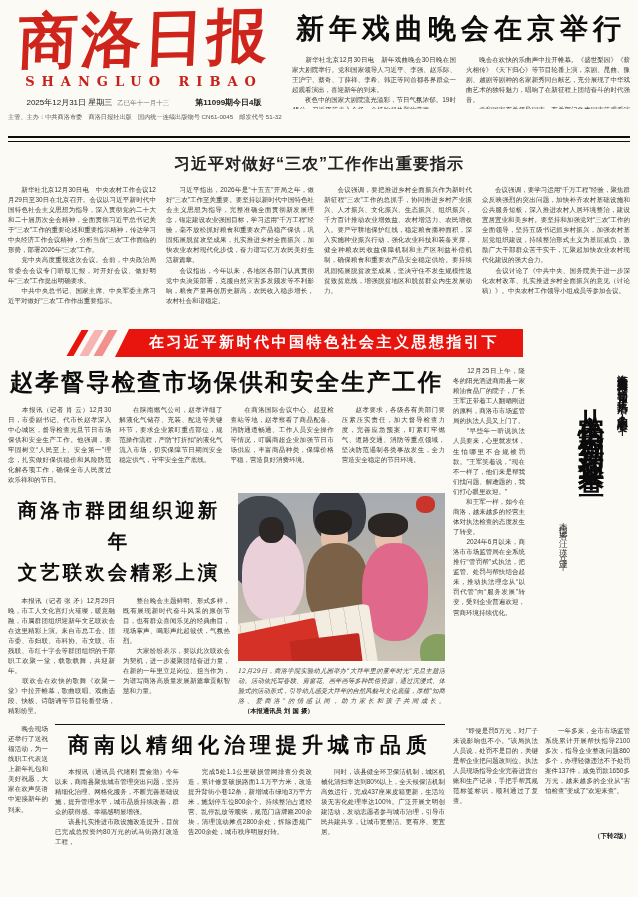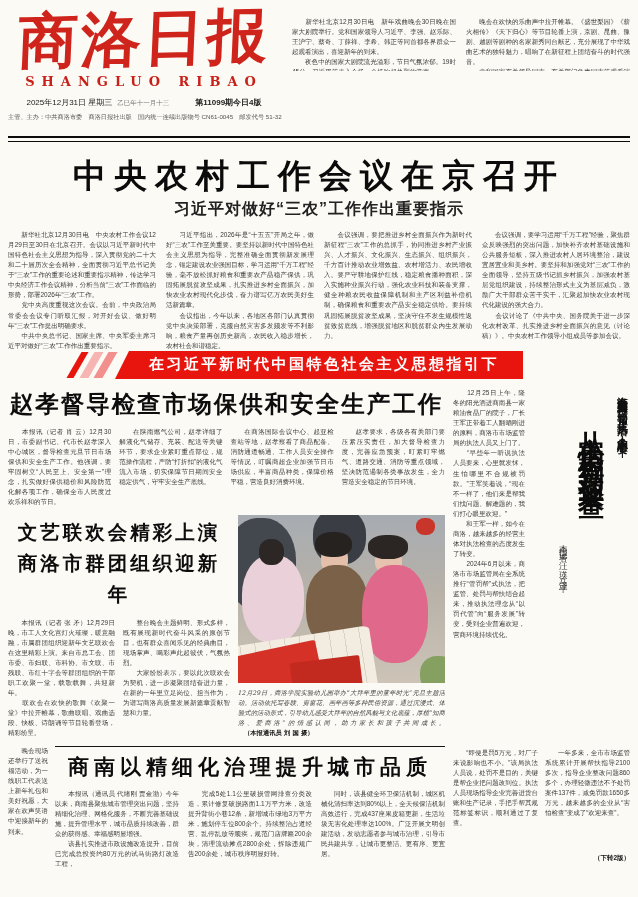--- a/index.html
+++ b/index.html
@@ -62,21 +62,21 @@
   .lead { padding-top: 12px; }
   .lead-headline {
     font-size: 33px; font-weight: bold; color: #0b0b0b;
     letter-spacing: 8px; text-align: center; white-space: nowrap;
   }
   .lead-subhead { font-size: 16px; font-weight: bold; text-align: center; letter-spacing: 1px; }
   .lead-cols { margin-top: 10px; gap: 10px; }
   .lead-cols > div { flex: 1; height: 120px; }
 
   
-  .banner-row { margin-top: 1px; display: flex; justify-content: center; align-items: flex-end; }
+  .banner-row { margin-top: 24px; display: flex; justify-content: center; align-items: flex-end; }
   .banner {
     position: relative; background: #e8150f; color: #fff;
     font-size: 15px; font-weight: bold; letter-spacing: 2.5px;
     padding: 4px 24px 5px 34px; white-space: nowrap;
     clip-path: polygon(14px 0, 100% 0, 100% 100%, 0 100%);
   }
   .banner-wrap { position: relative; }
   .stripe { position: absolute; top: 1px; bottom: 1px; width: 9px; transform: skewX(-30deg); }
   .stripe.s1 { left: -14px; background: #f2908e; }
   .stripe.s2 { left: -28px; background: #f6b5b3; }
@@ -153,33 +153,33 @@
     <div class="masthead">
       <div class="masthead-title">商洛日报</div>
       <div class="masthead-latin">SHANGLUO RIBAO</div>
       <div class="dateline">
         <span>2025年12月31日 星期三</span><span class="lunar">乙巳年十一月十三</span><span class="issue">第11099期</span><span class="pages">今日4版</span>
       </div>
       <div class="publine">主管、主办：中共商洛市委　商洛日报社出版　国内统一连续出版物号 CN61-0045　邮发代号 51-32</div>
     </div>
 
     <div class="top-story">
+      <div class="top-headline">新年戏曲晚会在京举行</div>
       <div class="cols top-cols">
         <div class="col-text">　　新华社北京12月30日电　新年戏曲晚会30日晚在国家大剧院举行。党和国家领导人习近平、李强、赵乐际、王沪宁、蔡奇、丁薛祥、李希、韩正等同首都各界群众一起观看演出，喜迎新年的到来。
 　　夜色中的国家大剧院流光溢彩，节日气氛浓郁。19时45分，习近平等步入会场，全场响起热烈的掌声。</div>
         <div class="col-text">　　晚会在欢快的乐曲声中拉开帷幕。《盛世梨园》《薪火相传》《天下归心》等节目轮番上演，京剧、昆曲、豫剧、越剧等剧种的名家新秀同台献艺，充分展现了中华戏曲艺术的独特魅力，唱响了在新征程上团结奋斗的时代强音。
 　　党和国家有关领导同志，有关部门负责同志等观看演出。</div>
       </div>
     </div>
   </div>
 
   <div class="double-rule"></div>
 
   <div class="lead">
-    <div class="lead-headline">中央农村工作会议在京召开</div>
     <div class="lead-subhead">习近平对做好“三农”工作作出重要指示</div>
     <div class="cols lead-cols">
       <div class="col-text">　　新华社北京12月30日电　中央农村工作会议12月29日至30日在北京召开。会议以习近平新时代中国特色社会主义思想为指导，深入贯彻党的二十大和二十届历次全会精神，全面贯彻习近平总书记关于“三农”工作的重要论述和重要指示精神，传达学习中央经济工作会议精神，分析当前“三农”工作面临的形势，部署2026年“三农”工作。
 　　党中央高度重视这次会议。会前，中央政治局常委会会议专门听取汇报，对开好会议、做好明年“三农”工作提出明确要求。
 　　中共中央总书记、国家主席、中央军委主席习近平对做好“三农”工作作出重要指示。</div>
       <div class="col-text">　　习近平指出，2026年是“十五五”开局之年，做好“三农”工作至关重要。要坚持以新时代中国特色社会主义思想为指导，完整准确全面贯彻新发展理念，锚定建设农业强国目标，学习运用“千万工程”经验，毫不放松抓好粮食和重要农产品稳产保供，巩固拓展脱贫攻坚成果，扎实推进乡村全面振兴，加快农业农村现代化步伐，奋力谱写亿万农民美好生活新篇章。
 　　会议指出，今年以来，各地区各部门认真贯彻党中央决策部署，克服自然灾害多发频发等不利影响，粮食产量再创历史新高，农民收入稳步增长，农村社会和谐稳定。</div>
       <div class="col-text">　　会议强调，要把推进乡村全面振兴作为新时代新征程“三农”工作的总抓手，协同推进乡村产业振兴、人才振兴、文化振兴、生态振兴、组织振兴，千方百计推动农业增效益、农村增活力、农民增收入。要严守耕地保护红线，稳定粮食播种面积，深入实施种业振兴行动，强化农业科技和装备支撑，健全种粮农民收益保障机制和主产区利益补偿机制，确保粮食和重要农产品安全稳定供给。要持续巩固拓展脱贫攻坚成果，坚决守住不发生规模性返贫致贫底线，增强脱贫地区和脱贫群众内生发展动力。</div>
       <div class="col-text">　　会议强调，要学习运用“千万工程”经验，聚焦群众反映强烈的突出问题，加快补齐农村基础设施和公共服务短板，深入推进农村人居环境整治，建设宜居宜业和美乡村。要坚持和加强党对“三农”工作的全面领导，坚持五级书记抓乡村振兴，加强农村基层党组织建设，持续整治形式主义为基层减负，激励广大干部群众苦干实干，汇聚起加快农业农村现代化建设的强大合力。
 　　会议讨论了《中共中央、国务院关于进一步深化农村改革、扎实推进乡村全面振兴的意见（讨论稿）》。中央农村工作领导小组成员等参加会议。</div>
@@ -202,22 +202,22 @@
       <div class="cols zhao-cols">
         <div class="col-text">　　本报讯（记者 肖 云）12月30日，市委副书记、代市长赵孝深入中心城区，督导检查元旦节日市场保供和安全生产工作。他强调，要牢固树立“人民至上、安全第一”理念，扎实做好保供稳价和风险防范化解各项工作，确保全市人民度过欢乐祥和的节日。</div>
         <div class="col-text">　　在陕南燃气公司，赵孝详细了解液化气储存、充装、配送等关键环节，要求企业紧盯重点部位，规范操作流程，严防“打折扣”的液化气流入市场，切实保障节日期间安全稳定供气，守牢安全生产底线。</div>
         <div class="col-text">　　在商洛国际会议中心、起亚检查站等地，赵孝察看了商品配备、消防通道畅通、工作人员安全操作等情况，叮嘱商超企业加强节日市场供应，丰富商品种类，保障价格平稳，营造良好消费环境。</div>
         <div class="col-text">　　赵孝要求，各级各有关部门要压紧压实责任，加大督导检查力度，完善应急预案，盯紧盯牢燃气、道路交通、消防等重点领域，坚决防范遏制各类事故发生，全力营造安全稳定的节日环境。</div>
       </div>
 
       <div class="mid-row">
         <div class="gala">
           <div class="gala-headline">
+            <div>商洛市群团组织迎新年</div>
             <div>文艺联欢会精彩上演</div>
-            <div>商洛市群团组织迎新年</div>
           </div>
           <div class="cols gala-cols">
             <div class="col-text">　　本报讯（记者 张 矛）12月29日晚，市工人文化宫灯火璀璨，暖意融融，市属群团组织迎新年文艺联欢会在这里精彩上演。来自市总工会、团市委、市妇联、市科协、市文联、市残联、市红十字会等群团组织的干部职工欢聚一堂，载歌载舞，共迎新年。
 　　联欢会在欢快的歌舞《欢聚一堂》中拉开帷幕，歌曲联唱、戏曲选段、快板、诗朗诵等节目轮番登场，精彩纷呈。</div>
             <div class="col-text">　　整台晚会主题鲜明、形式多样，既有展现新时代奋斗风采的原创节目，也有群众喜闻乐见的经典曲目，现场掌声、喝彩声此起彼伏，气氛热烈。
 　　大家纷纷表示，要以此次联欢会为契机，进一步凝聚团结奋进力量，在新的一年里立足岗位、担当作为，为谱写商洛高质量发展新篇章贡献智慧和力量。</div>
           </div>
         </div>
 
         <div class="photo-wrap">

